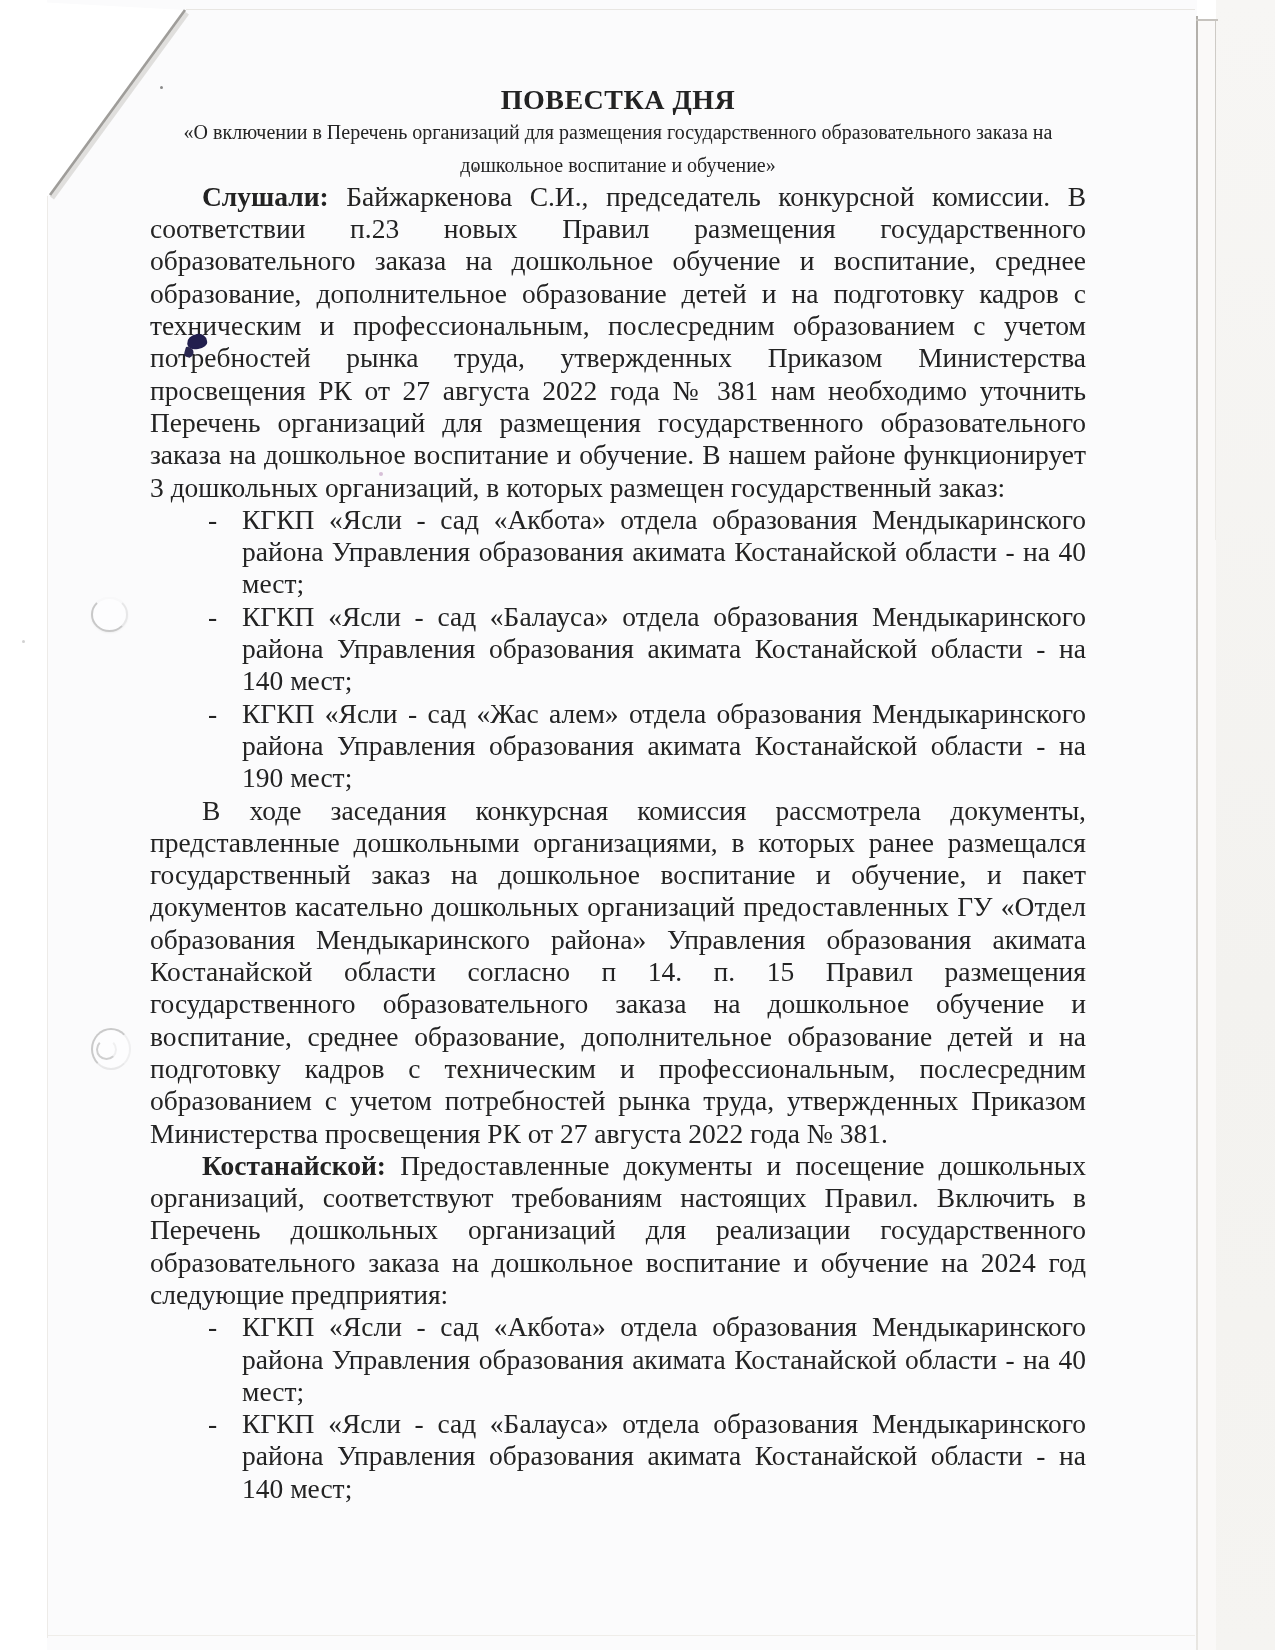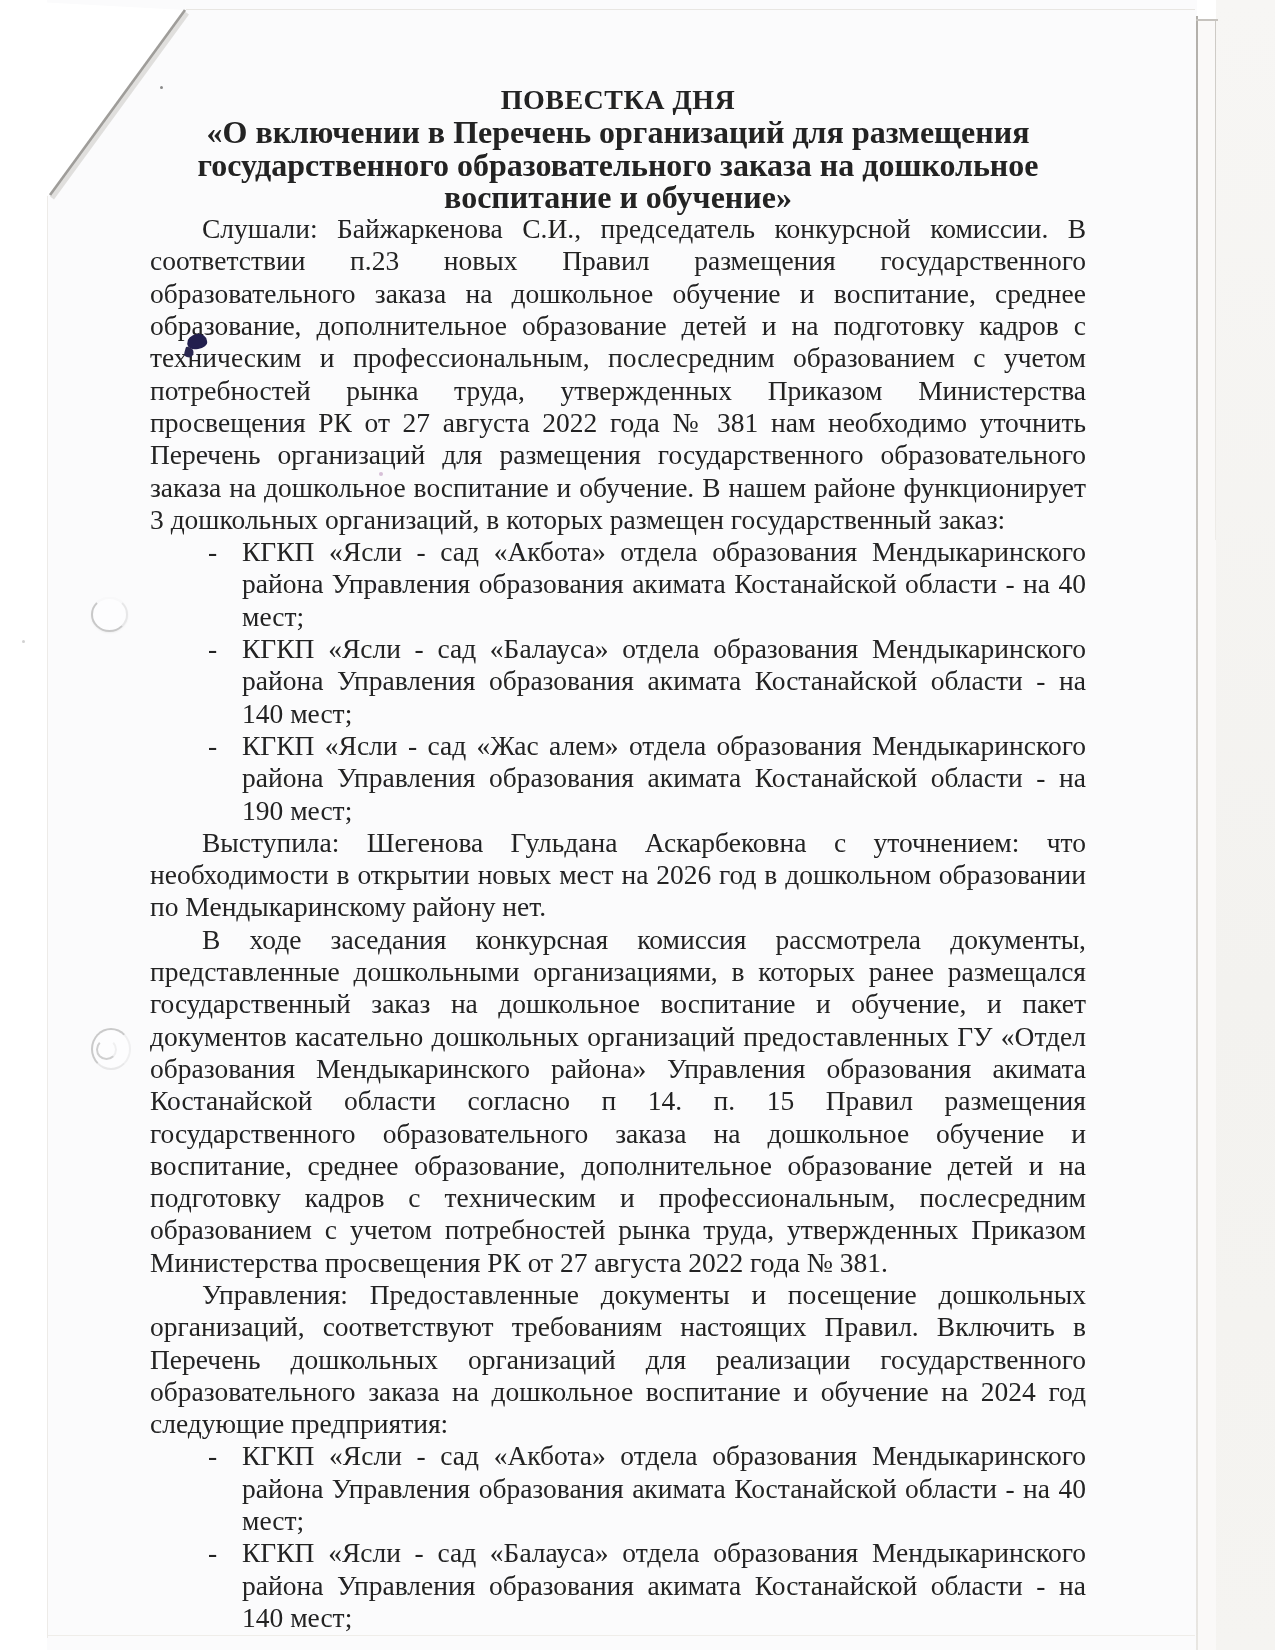--- a/index.html
+++ b/index.html
@@ -159,30 +159,30 @@
     margin: 0;
     font-size: 28px;
     font-weight: bold;
     text-align: center;
     line-height: 32.3px;
     letter-spacing: 0.5px;
     font-family: Liberation Serif, serif;
   }
   .doc-subtitle {
     margin: 0;
-    font-size: 32px;
-    font-weight: bold;
+    font-size: 20px;
+    font-weight: normal;
     text-align: center;
     line-height: 32.3px;
   }
   .para {
     margin: 0;
     text-indent: 52px;
   }
-  .lead { font-weight: normal; }
+  .lead { font-weight: bold; }
   .doc-list {
     list-style: none;
     margin: 0 0 0 58px;
     padding: 0;
   }
   .doc-list li {
     position: relative;
     padding-left: 34px;
     text-align: justify;
   }
@@ -222,25 +222,24 @@
   <h2 class="doc-subtitle">«О включении в Перечень организаций для размещения государственного образовательного заказа на дошкольное воспитание и обучение»</h2>
 
   <p class="para"><b class="lead">Слушали:</b> <span>Байжаркенова С.И., председатель конкурсной комиссии. В соответствии п.23 новых Правил размещения государственного образовательного заказа на дошкольное обучение и воспитание, среднее образование, дополнительное образование детей и на подготовку кадров с техническим и профессиональным, послесредним образованием с учетом потребностей рынка труда, утвержденных Приказом Министерства просвещения РК от 27 августа 2022 года № 381 нам необходимо уточнить Перечень организаций для размещения государственного образовательного заказа на дошкольное воспитание и обучение. В нашем районе функционирует 3 дошкольных организаций, в которых размещен государственный заказ:</span></p>
 
   <ul class="doc-list">
     <li><span class="dash">-</span><span>КГКП «Ясли - сад «Акбота» отдела образования Мендыкаринского района Управления образования акимата Костанайской области - на 40 мест;</span></li>
     <li><span class="dash">-</span><span>КГКП «Ясли - сад «Балауса» отдела образования Мендыкаринского района Управления образования акимата Костанайской области - на 140 мест;</span></li>
     <li><span class="dash">-</span><span>КГКП «Ясли - сад «Жас алем» отдела образования Мендыкаринского района Управления образования акимата Костанайской области - на 190 мест;</span></li>
   </ul>
 
-  <p class="para"><b class="lead">Выступила:</b> <span>Шегенова Гульдана Аскарбековна с уточнением: что необходимости в открытии новых мест на 2026 год в дошкольном образовании по Мендыкаринскому району нет.</span></p>
 
   <p class="para"><span>В ходе заседания конкурсная комиссия рассмотрела документы, представленные дошкольными организациями, в которых ранее размещался государственный заказ на дошкольное воспитание и обучение, и пакет документов касательно дошкольных организаций предоставленных ГУ «Отдел образования Мендыкаринского района» Управления образования акимата Костанайской области согласно п 14. п. 15 Правил размещения государственного образовательного заказа на дошкольное обучение и воспитание, среднее образование, дополнительное образование детей и на подготовку кадров с техническим и профессиональным, послесредним образованием с учетом потребностей рынка труда, утвержденных Приказом Министерства просвещения РК от 27 августа 2022 года № 381.</span></p>
 
-  <p class="para"><b class="lead">Управления:</b> <span>Предоставленные документы и посещение дошкольных организаций, соответствуют требованиям настоящих Правил. Включить в Перечень дошкольных организаций для реализации государственного образовательного заказа на дошкольное воспитание и обучение на 2024 год следующие предприятия:</span></p>
+  <p class="para"><b class="lead">Костанайской:</b> <span>Предоставленные документы и посещение дошкольных организаций, соответствуют требованиям настоящих Правил. Включить в Перечень дошкольных организаций для реализации государственного образовательного заказа на дошкольное воспитание и обучение на 2024 год следующие предприятия:</span></p>
 
   <ul class="doc-list">
     <li><span class="dash">-</span><span>КГКП «Ясли - сад «Акбота» отдела образования Мендыкаринского района Управления образования акимата Костанайской области - на 40 мест;</span></li>
     <li><span class="dash">-</span><span>КГКП «Ясли - сад «Балауса» отдела образования Мендыкаринского района Управления образования акимата Костанайской области - на 140 мест;</span></li>
   </ul>
 </div>
 
 <div class="ink-blot"></div>
 <div class="speck speck-1"></div>
 <div class="speck speck-2"></div>

